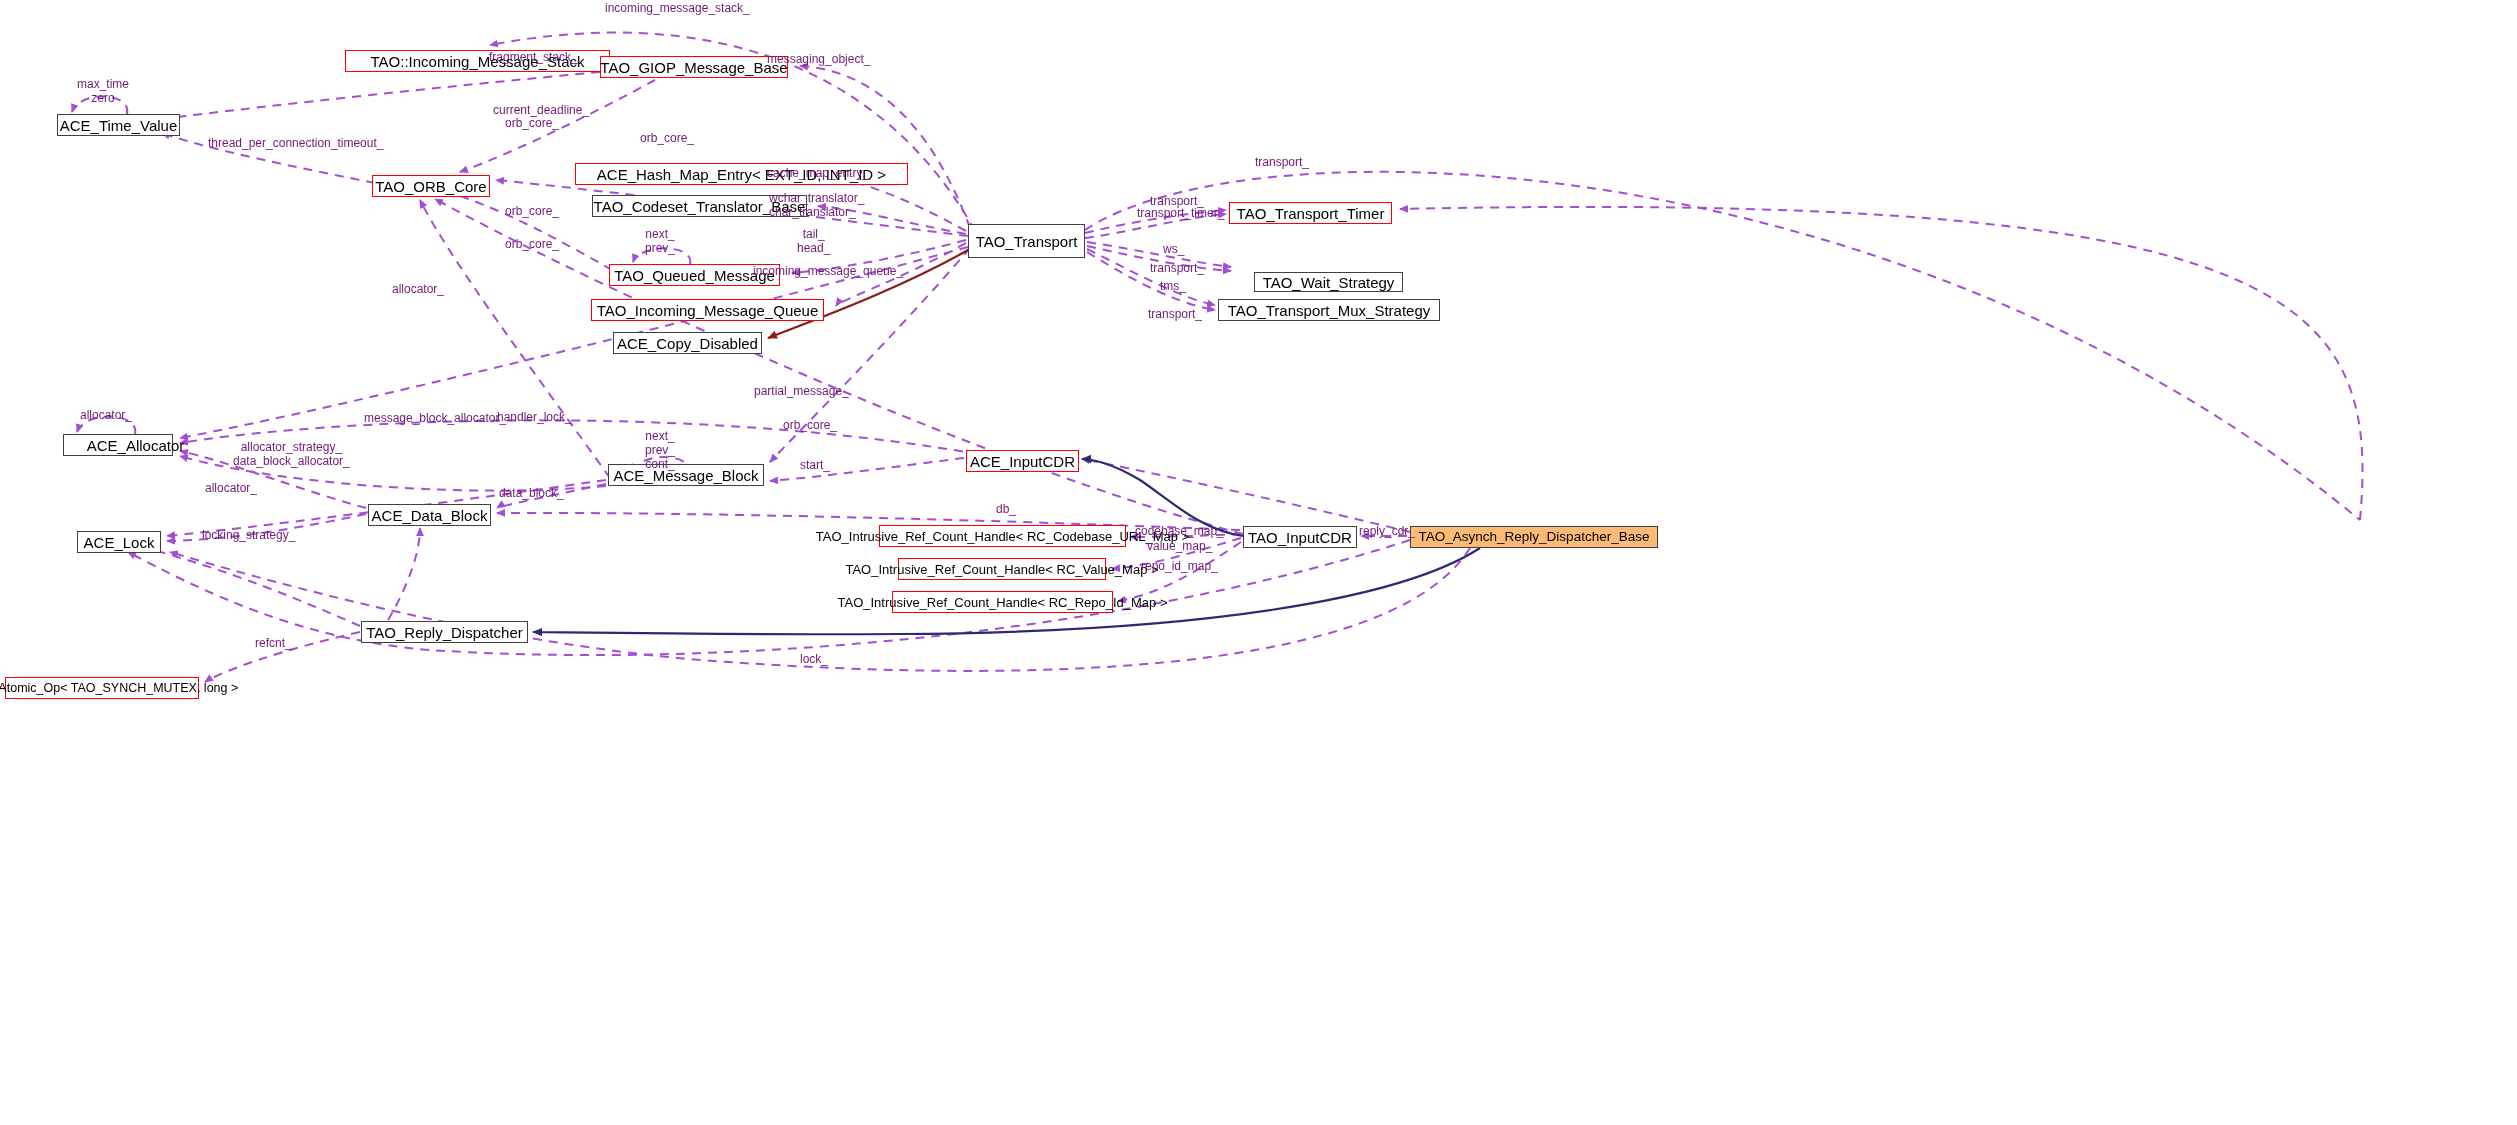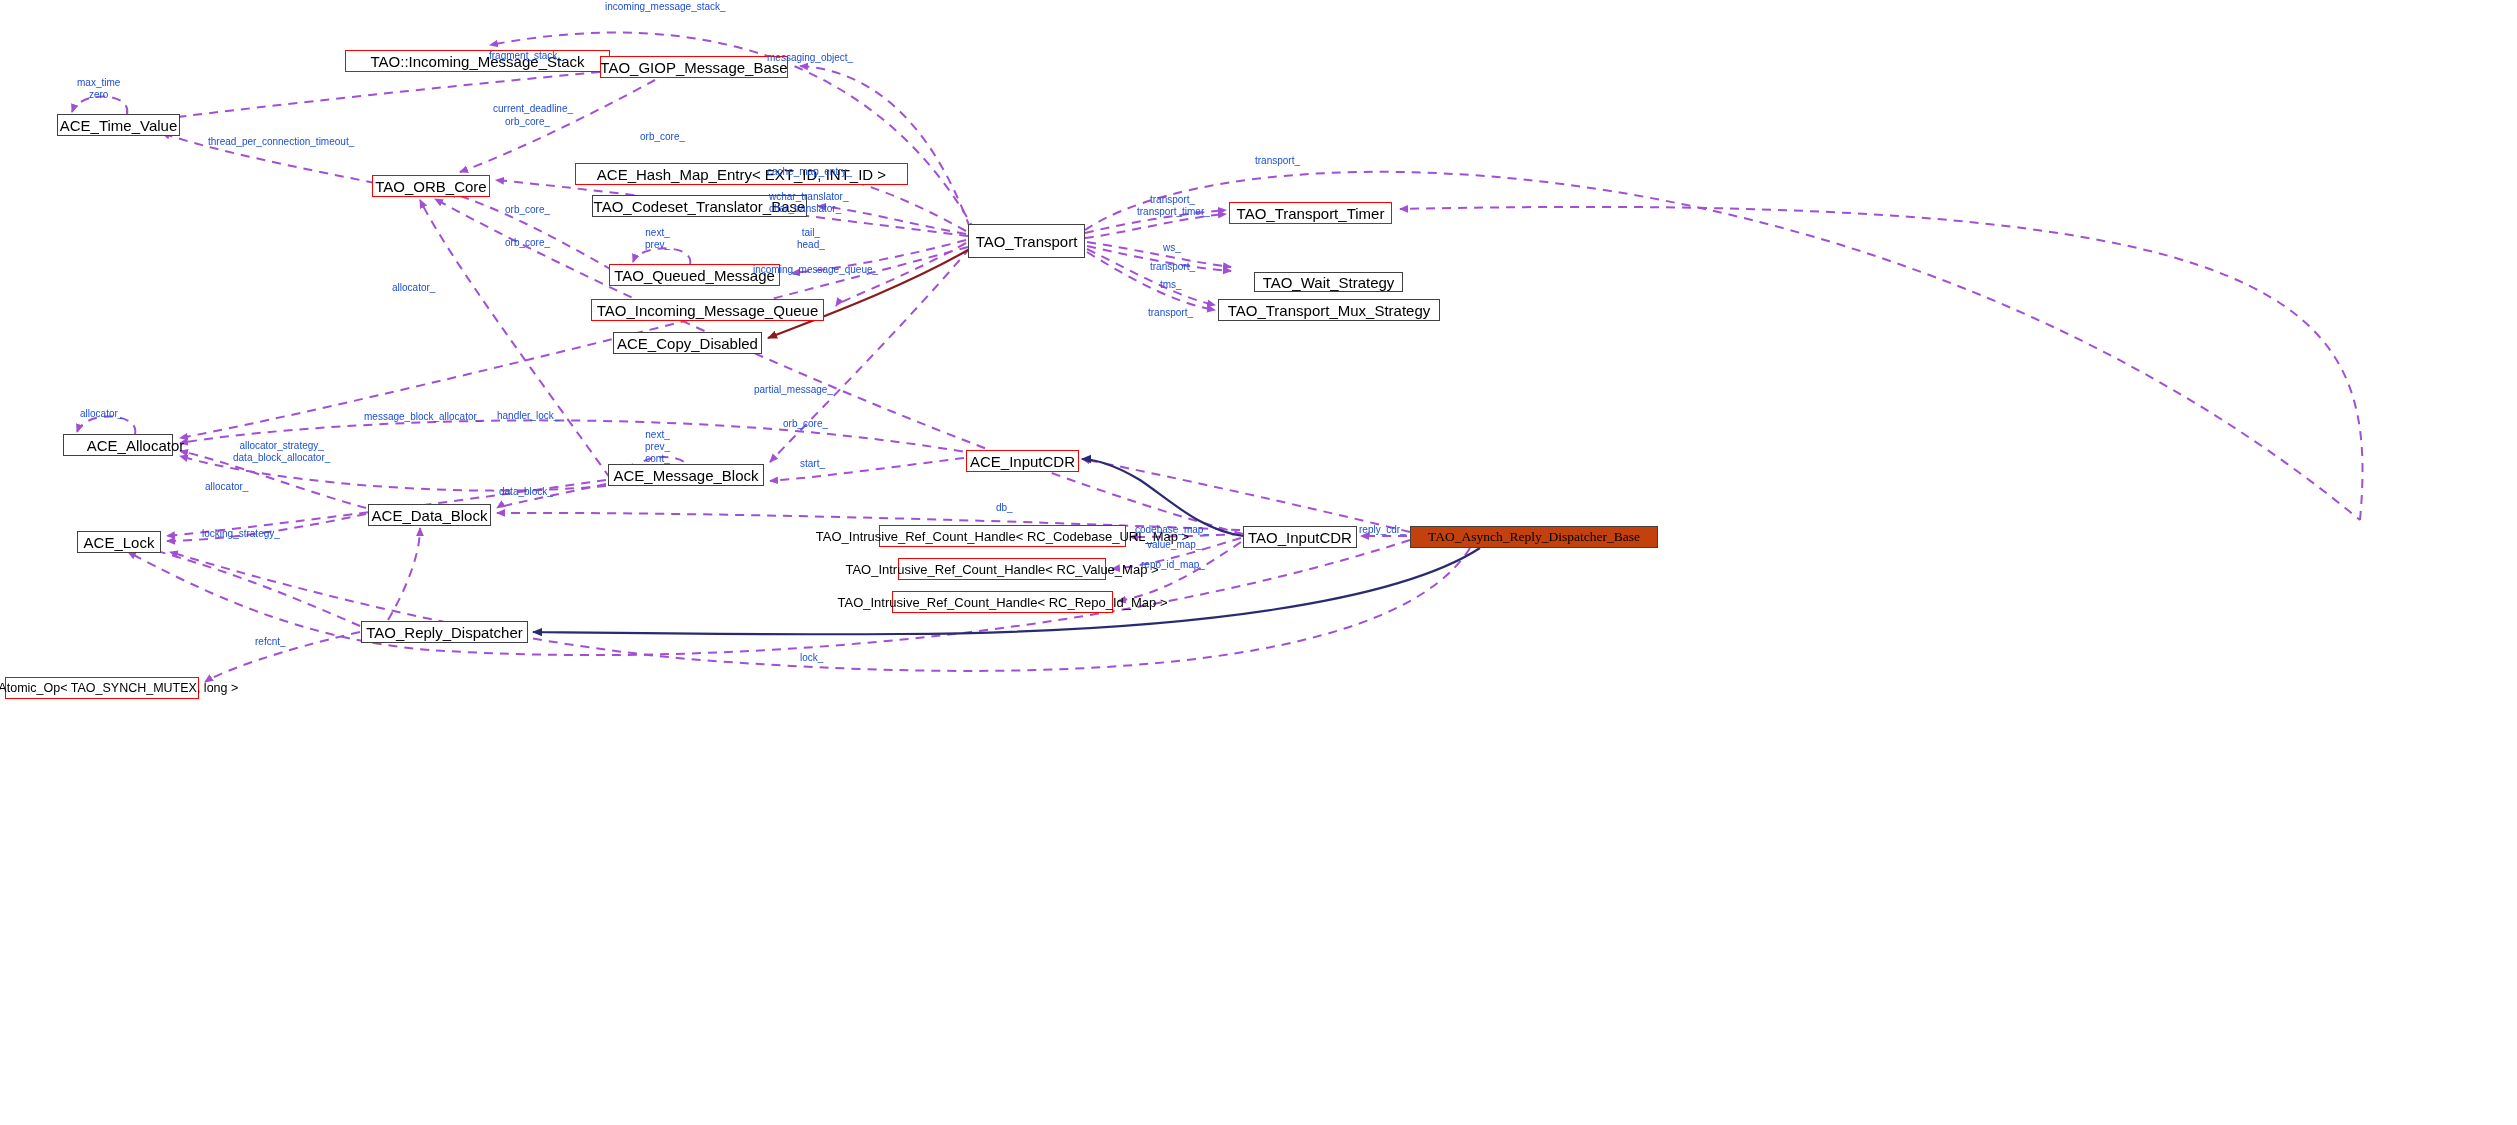--- a/index.html
+++ b/index.html
@@ -3,22 +3,22 @@
 <meta charset="utf-8">
 <style>
   html,body{margin:0;padding:0;background:#ffffff;}
   body{font-family:"Liberation Sans", sans-serif;}
   #stage{position:relative;width:2517px;height:1125px;background:#fff;overflow:hidden;}
   svg{position:absolute;left:0;top:0;width:2517px;height:1125px;}
   .nodeBox{position:absolute;box-sizing:border-box;display:flex;align-items:center;justify-content:center;
            background:#ffffff;white-space:nowrap;font-size:15px;color:#000;line-height:1;}
   .nodeBox.red{border:1.6px solid #ff0000;}
   .nodeBox.dark{border:1.6px solid #404040;}
-  .nodeBox.root{border:1.6px solid #404040;background:#c2410c;font-family:Liberation Serif, serif;}
-  .edgeLabel{position:absolute;font-size:10px;color:#1d4ed8;white-space:pre;line-height:1.18;}
+  .nodeBox.root{border:1.6px solid #404040;background:#fdba74;}
+  .edgeLabel{position:absolute;font-size:12px;color:#701a75;white-space:pre;line-height:1.18;}
 </style>
 </head>
 <body>
 
 <div id="stage">
 
   <svg id="edges" viewBox="0 0 2517 1125" xmlns="http://www.w3.org/2000/svg" aria-hidden="true">
     <defs>
       <marker id="ah" markerWidth="9" markerHeight="9" refX="8" refY="4.5" orient="auto" markerUnits="userSpaceOnUse">
         <path d="M0,0.6 L9,4.5 L0,8.4 Z" fill="#a24fd4"></path>

